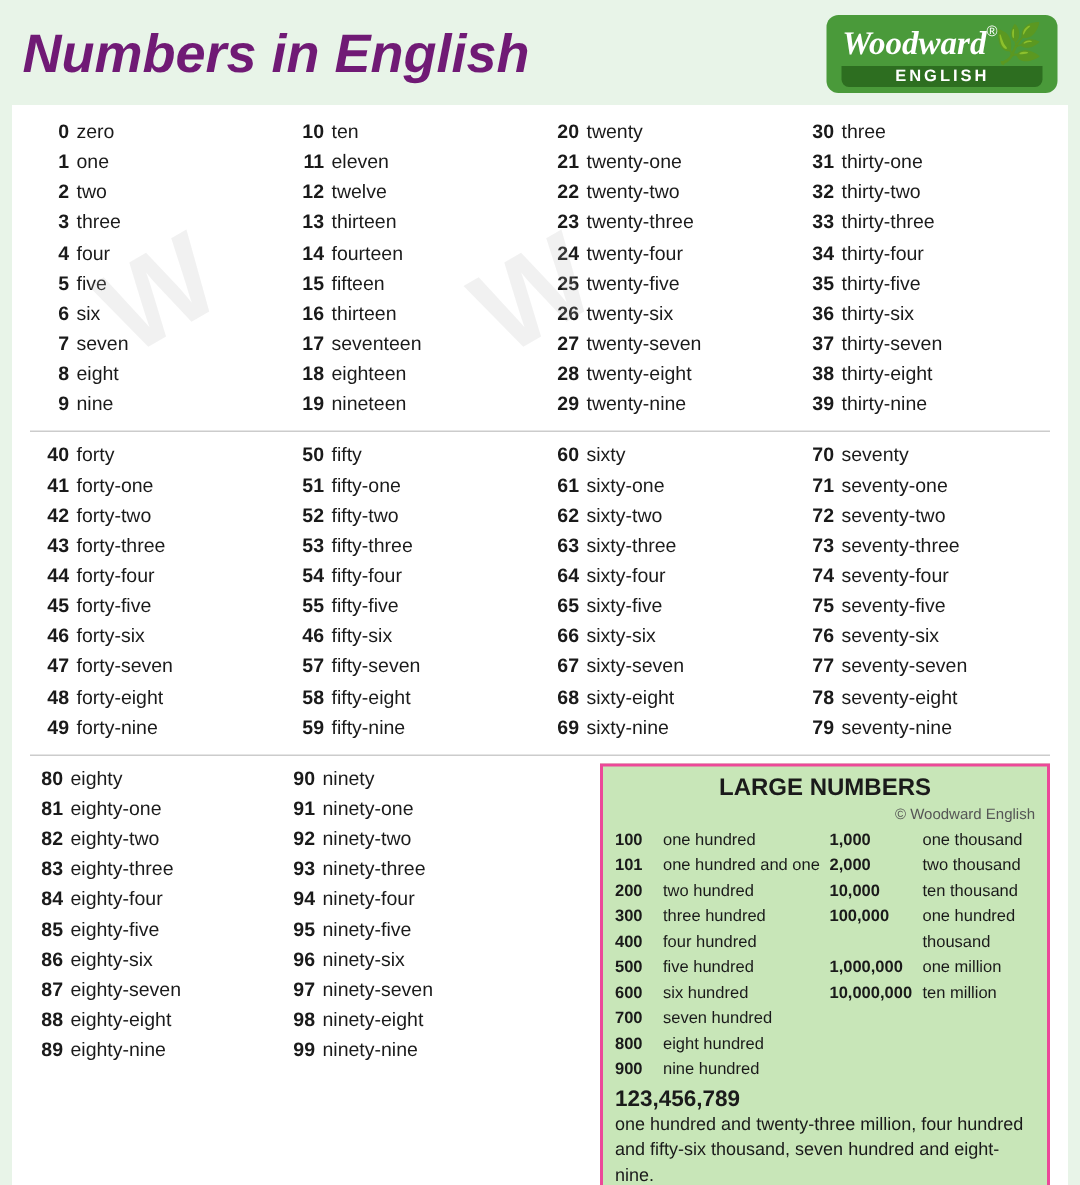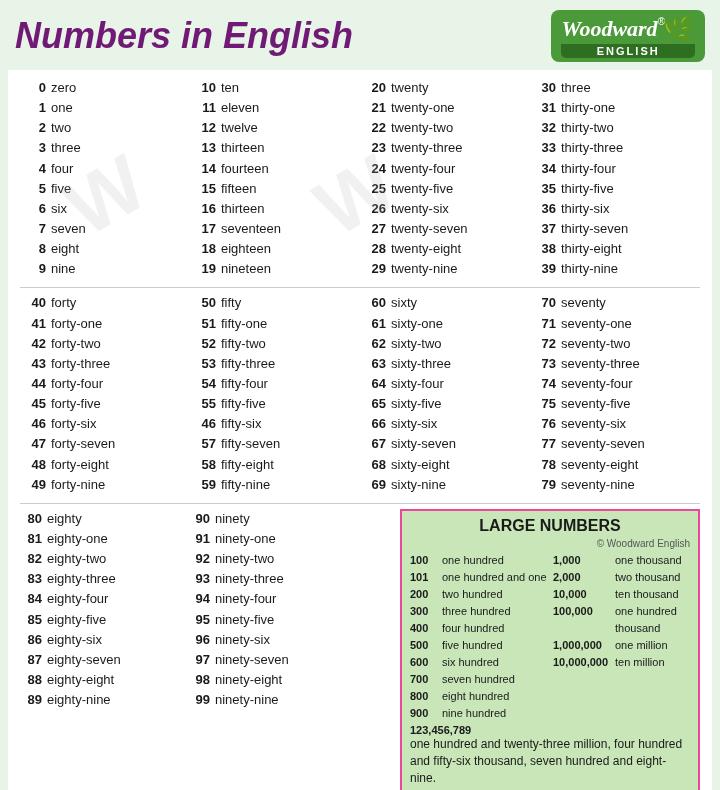--- a/index.html
+++ b/index.html
@@ -152,21 +152,21 @@
       font-size: 11px;
     }
     .ln-word {
       color: #1a1a1a;
       font-size: 11px;
     }
     .ln-row-large .ln-num {
       min-width: 58px;
     }
     .special-number {
-      font-size: 11px;
+      font-size: 15px;
       font-weight: 900;
       color: #1a1a1a;
       margin-top: 2px;
     }
     .special-desc {
       font-size: 12px;
       color: #1a1a1a;
       line-height: 1.4;
     }
 

